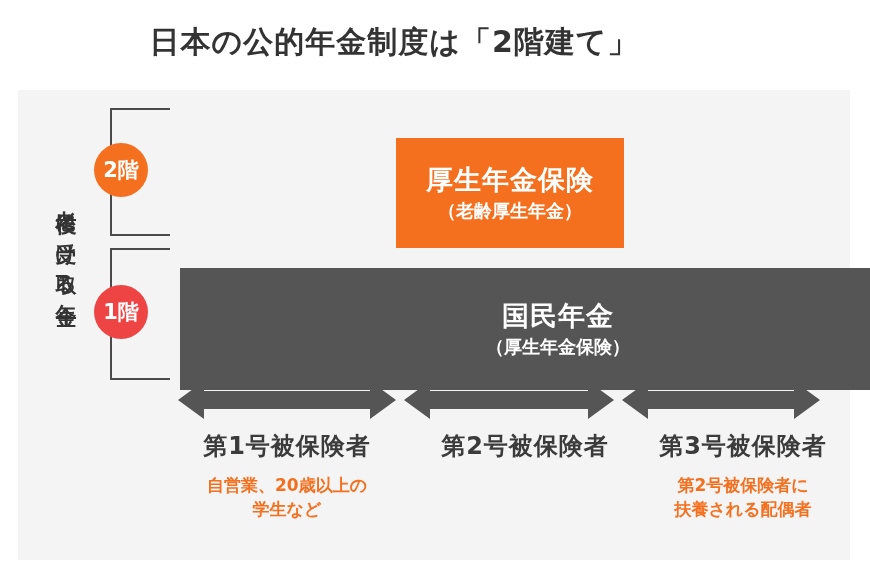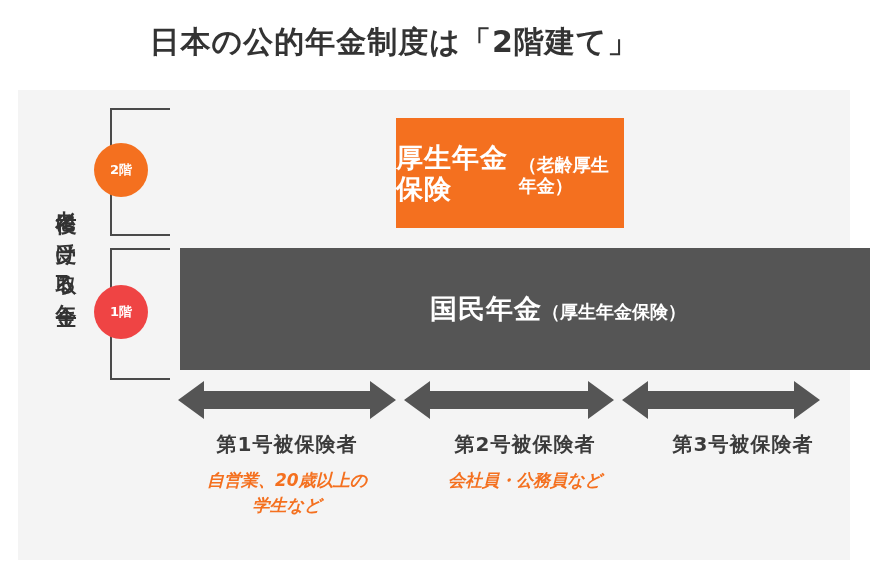--- a/index.html
+++ b/index.html
@@ -80,44 +80,45 @@
 
   
   .badge {
     position: absolute;
     width: 54px;
     height: 54px;
     border-radius: 50%;
     display: flex;
     align-items: center;
     justify-content: center;
-    font-size: 13px;
+    font-size: 21px;
     font-weight: bold;
     color: #ffffff;
     letter-spacing: 0px;
   }
   .badge-2f {
     left: 94px;
     top: 143px;
     background: #f4701f;
   }
   .badge-1f {
     left: 94px;
     top: 285px;
     background: #ef4444;
   }
 
   
   .tier-box {
     position: absolute;
     display: flex;
-    flex-direction: row;
+    flex-direction: column;
     align-items: center;
     justify-content: center;
     color: #ffffff;
+    margin-top: 20px;
   }
   .tier-box .main {
     font-size: 27px;
     font-weight: bold;
     letter-spacing: 1px;
     line-height: 1.15;
   }
   .tier-box .sub {
     font-size: 18px;
     font-weight: bold;
@@ -151,34 +152,33 @@
   .arrow-2 { left: 404px; width: 210px; }
   .arrow-3 { left: 622px; width: 198px; }
 
   
   .cat {
     position: absolute;
     top: 432px;
     text-align: center;
   }
   .cat-title {
-    font-size: 20px;
+    font-size: 24px;
     font-weight: bold;
     color: #3b3b3b;
     letter-spacing: 1px;
     line-height: 1.2;
   }
   .cat-desc {
     margin-top: 12px;
     font-size: 17px;
     font-weight: bold;
     color: #f4701f;
     line-height: 1.45;
     letter-spacing: 0px;
-    font-style: italic;
   }
   .cat-1 { left: 178px; width: 218px; }
   .cat-2 { left: 420px; width: 210px; }
   .cat-3 { left: 643px; width: 200px; }
 </style>
 </head>
 <body>
 
 <div class="panel"></div>
 
@@ -217,17 +217,17 @@
     <polygon points="0,19 26,0 26,10 172,10 172,0 198,19 172,38 172,28 26,28 26,38" fill="#555555"></polygon>
   </svg>
 </div>
 
 <div class="cat cat-1">
   <div class="cat-title">第1号被保険者</div>
   <div class="cat-desc">自営業、20歳以上の<br>学生など</div>
 </div>
 <div class="cat cat-2">
   <div class="cat-title">第2号被保険者</div>
-  <div class="cat-desc">会社員・公務員など</div>
 </div>
 <div class="cat cat-3">
   <div class="cat-title">第3号被保険者</div>
+  <div class="cat-desc">第2号被保険者に<br>扶養される配偶者</div>
 </div>
 
 </body></html>

